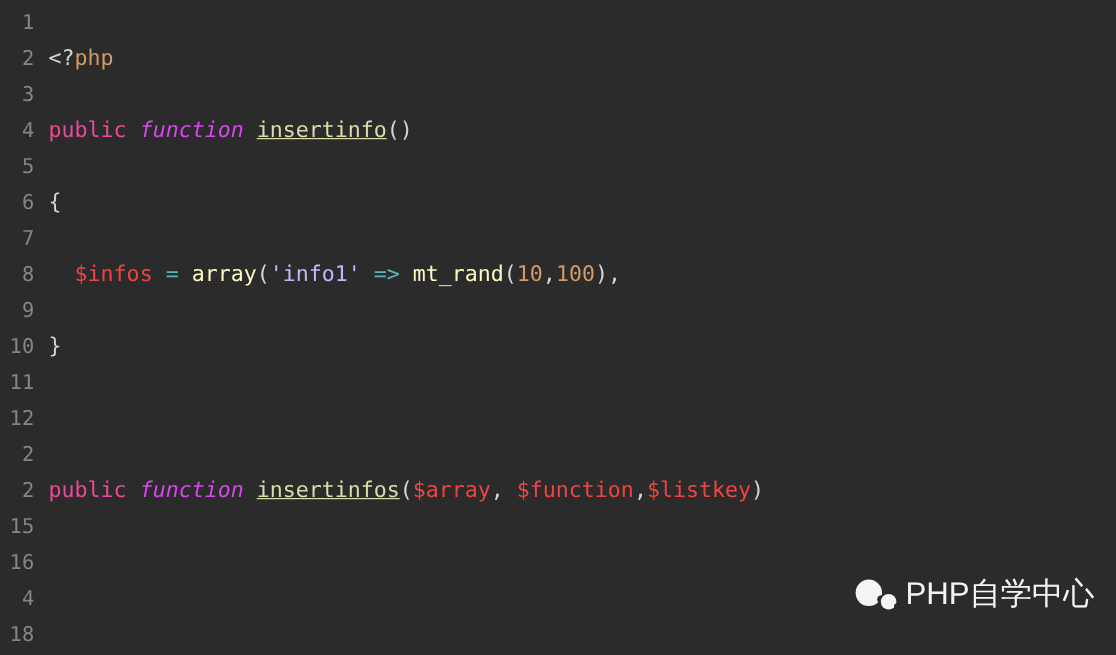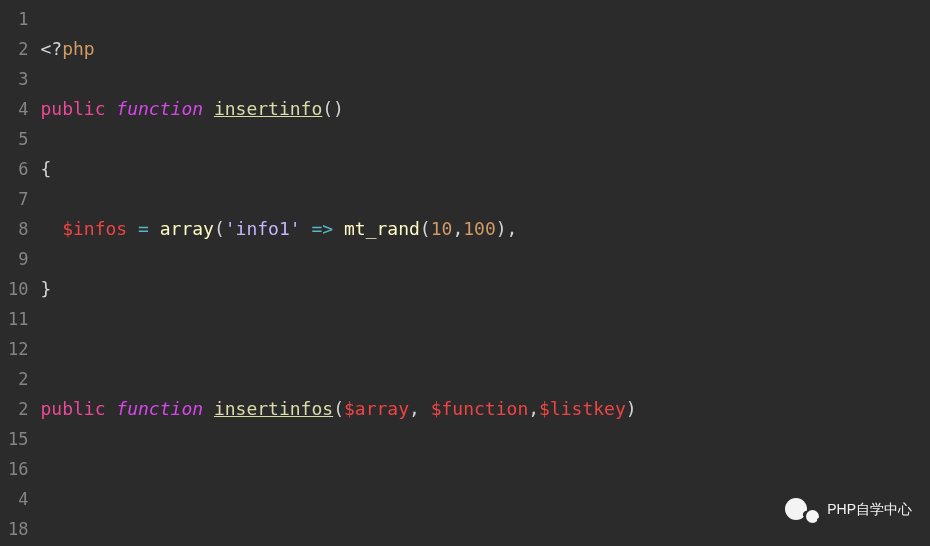--- a/index.html
+++ b/index.html
@@ -39,27 +39,27 @@
 .punct { color: #d4d4d4; }
 .var { color: #ef4444; }
 .op { color: #56b6c2; }
 .arrow { color: #d4d4d4; }
 .str { color: #c4b5fd; margin-top: 40px; }
 .num { color: #d19a66; }
 .call { color: #fef9c3; }
 .tag { color: #d19a66; text-align: right; }
 .watermark {
   position: absolute;
-  bottom: 22px;
+  bottom: 34px;
   right: 18px;
   display: flex;
   align-items: center;
   gap: 8px;
   color: #ffffff;
-  font-size: 14px;
+  font-size: 26px;
   opacity: 0.95;
   font-family: sans-serif;
 }
 .wm-icon {
   width: 34px;
   height: 28px;
   position: relative;
 }
 .wm-big {
   position: absolute;

